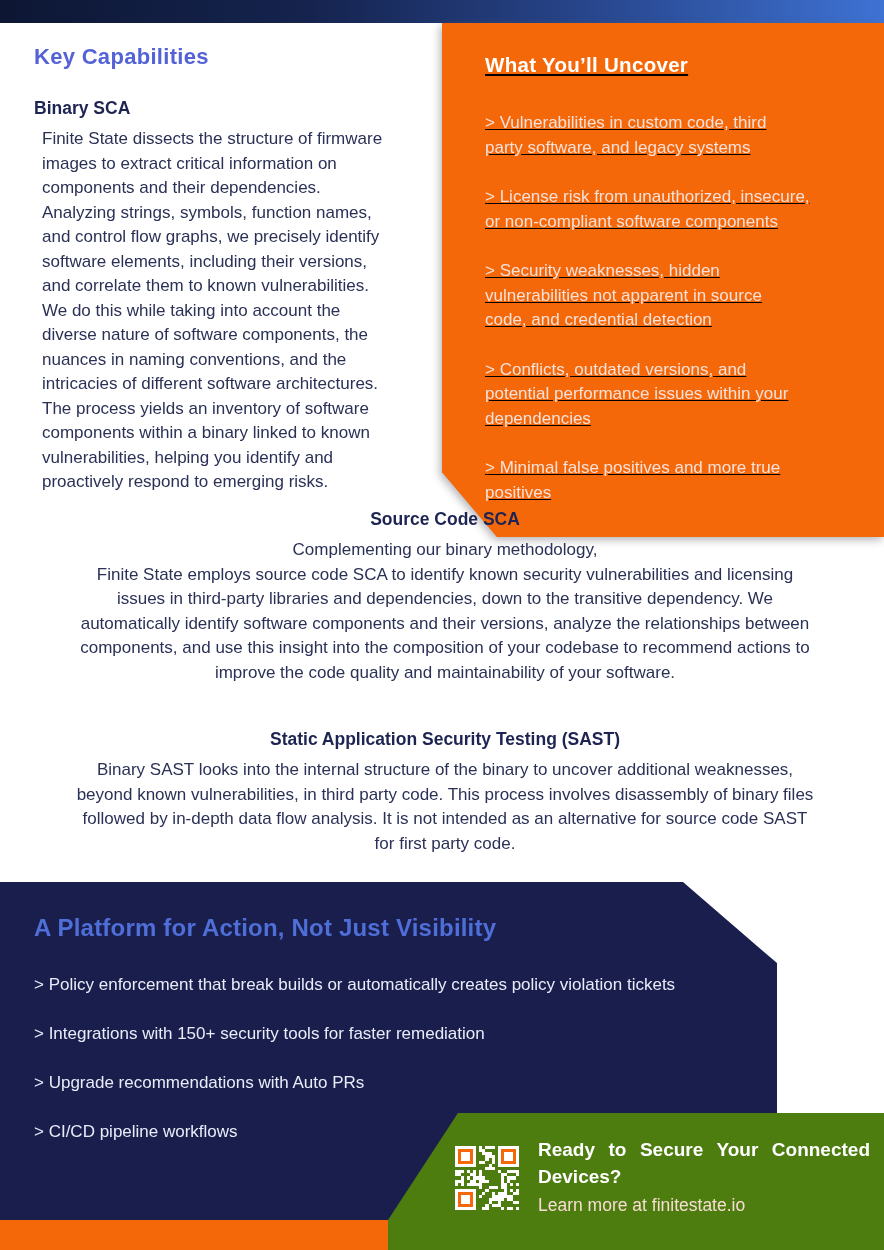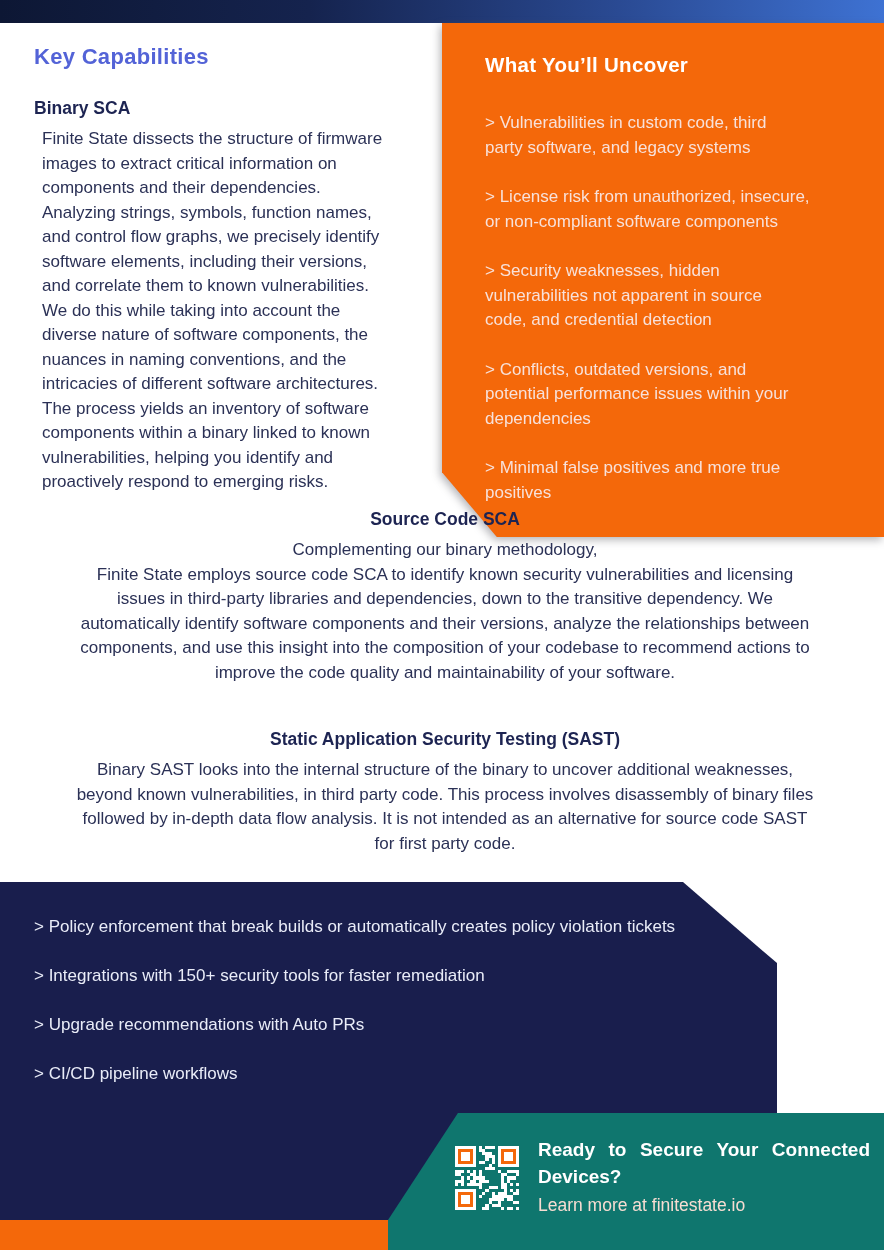--- a/index.html
+++ b/index.html
@@ -48,20 +48,21 @@
   .uncover-wrap {
     position:absolute; left:442px; top:23px; width:442px; height:514px;
     filter:drop-shadow(-2px 3px 4px rgba(90,90,100,.45));
   }
   .uncover {
     width:100%; height:100%;
     background:#F4680A;
     clip-path:polygon(0 0, 100% 0, 100% 100%, 12.4% 100%, 0 87.4%);
     box-sizing:border-box;
     padding:30px 52px 0 43px;
+    text-decoration:underline;
   }
   .uncover-heading {
     margin:0 0 34px 0;
     font-size:20.5px; font-weight:bold; letter-spacing:.3px;
     color:#FFFFFF;
   }
   .uncover-list { list-style:none; margin:0; padding:0; }
   .uncover-list li {
     margin:0 0 25px 0;
     font-size:17px; line-height:24.5px;
@@ -91,21 +92,21 @@
 
   
   .bottom-strip {
     position:absolute; left:0; top:1220px; width:884px; height:30px;
     background:#F4680A;
   }
 
   
   .cta {
     position:absolute; left:388px; top:1113px; width:496px; height:137px;
-    background:#0f766e;
+    background:#4d7c0f;
     clip-path:polygon(14.1% 0, 100% 0, 100% 100%, 0 100%, 0 78.1%);
   }
   .qr {
     position:absolute; left:67px; top:33px;
     width:64px; height:64px;
   }
   .cta-text {
     position:absolute; left:150px; top:23px; width:332px;
   }
   .cta-heading {
@@ -179,20 +180,21 @@
 
   <div class="fullwidth-sec sec-sast">
     <h3 class="sec-heading">Static Application Security Testing (SAST)</h3>
     <p class="body-text">Binary SAST looks into the internal structure of the binary to uncover additional weaknesses,
 beyond known vulnerabilities, in third party code. This process involves disassembly of binary files
 followed by in-depth data flow analysis. It is not intended as an alternative for source code SAST
 for first party code.</p>
   </div>
 
   <div class="platform">
+    <h2 class="platform-heading">A Platform for Action, Not Just Visibility</h2>
     <ul class="platform-list">
       <li>&gt; Policy enforcement that break builds or automatically creates policy violation tickets</li>
       <li>&gt; Integrations with 150+ security tools for faster remediation</li>
       <li>&gt; Upgrade recommendations with Auto PRs</li>
       <li>&gt; CI/CD pipeline workflows</li>
     </ul>
   </div>
 
   <div class="bottom-strip"></div>
 

